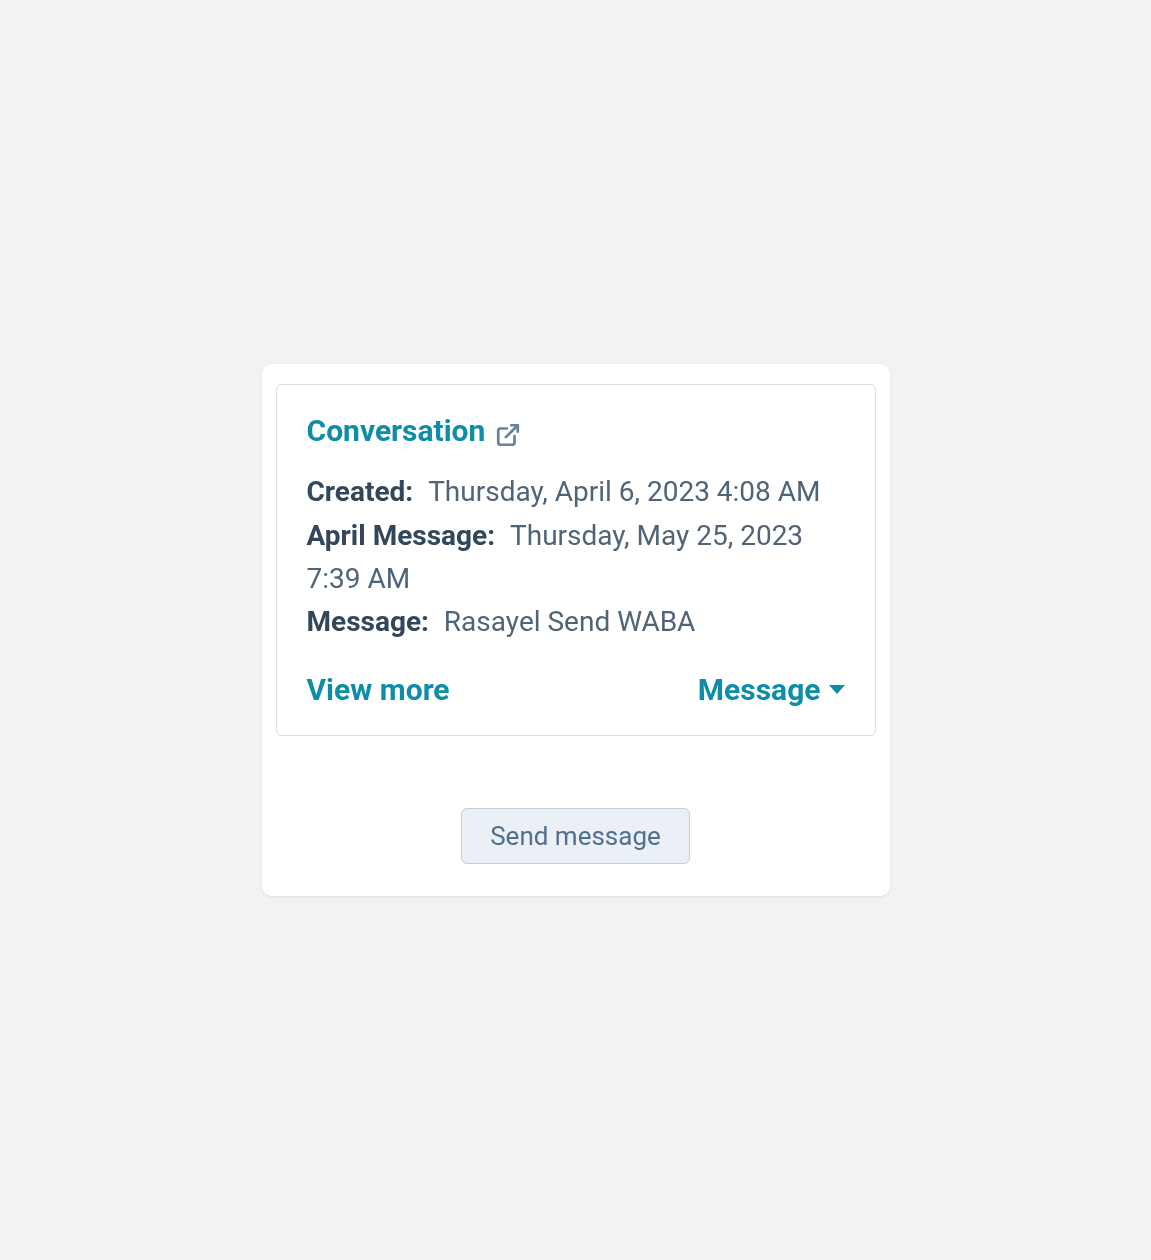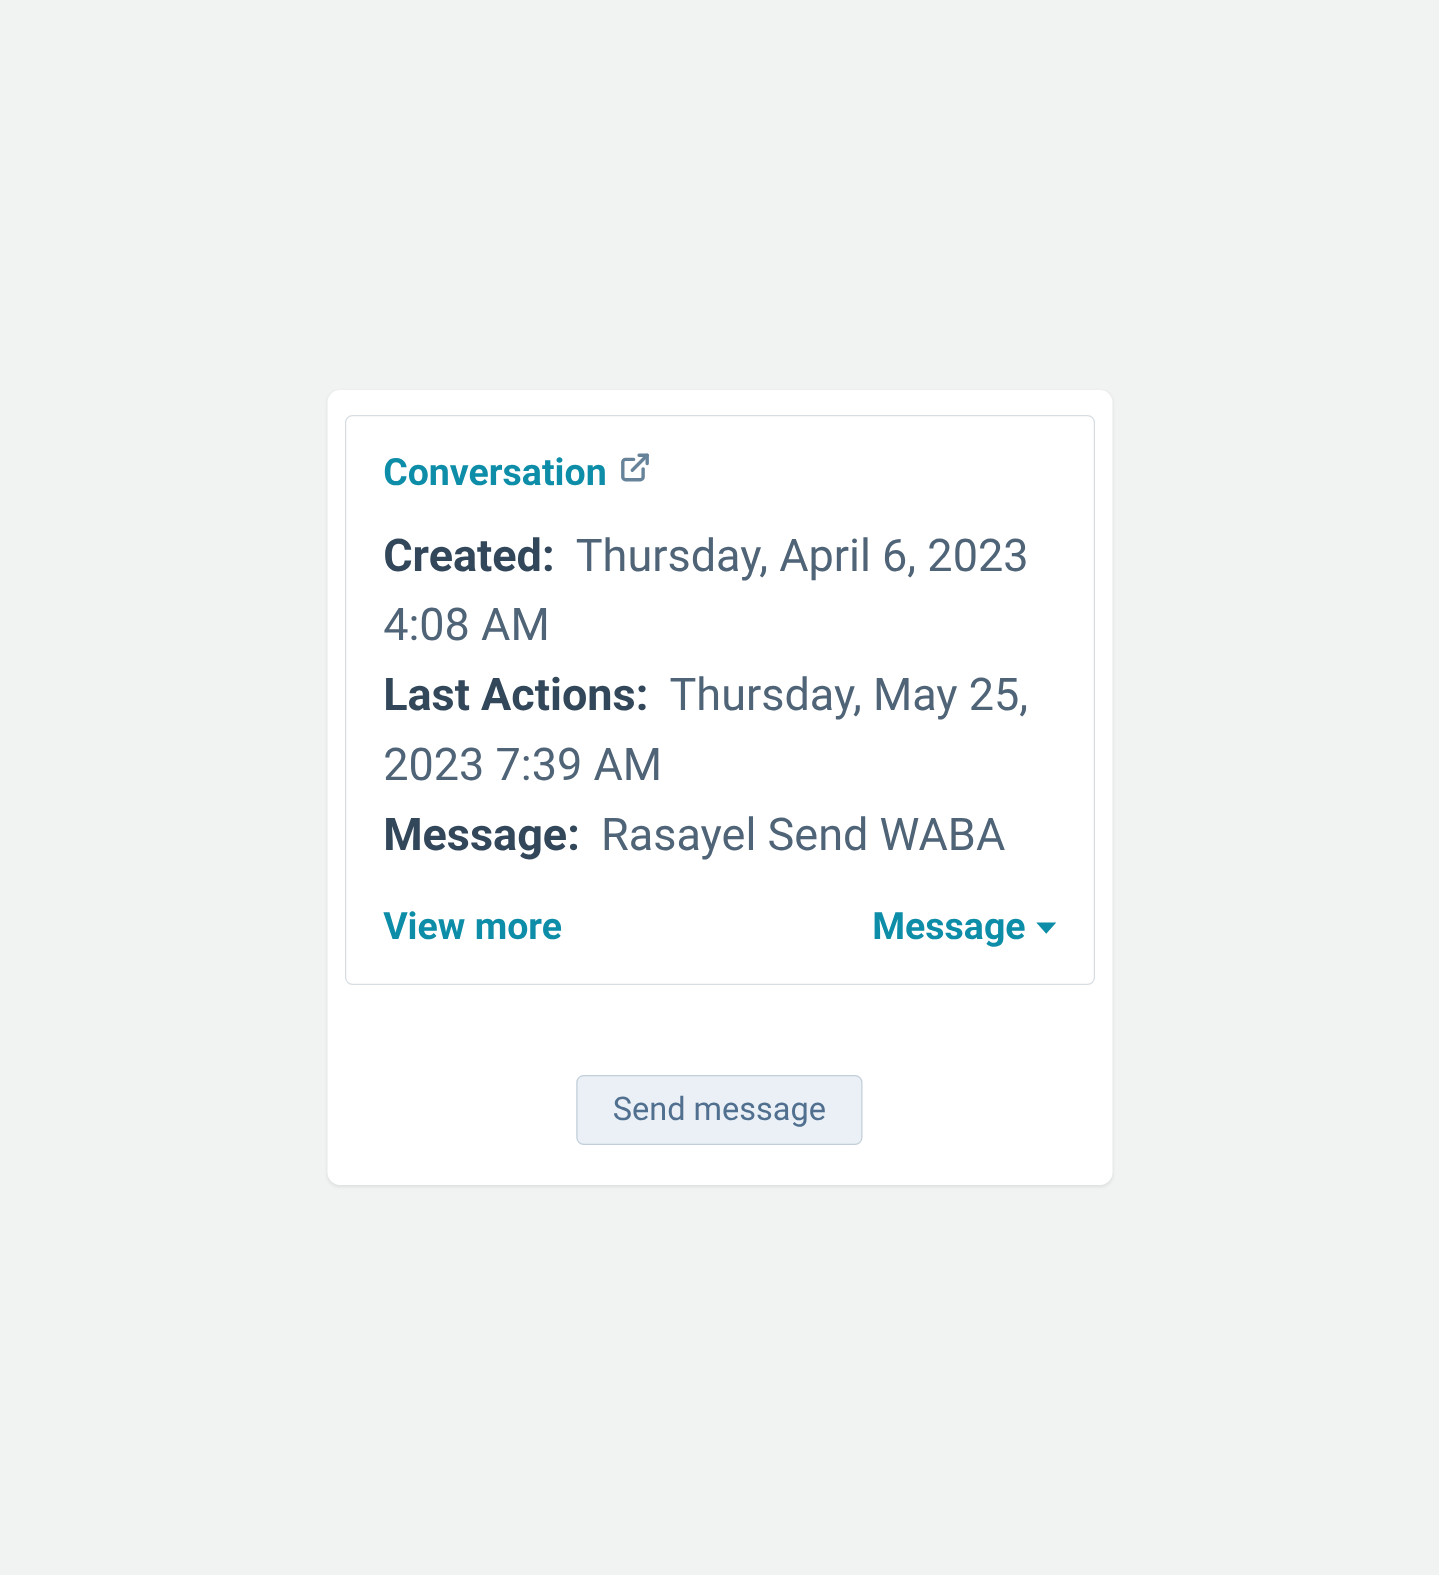--- a/index.html
+++ b/index.html
@@ -24,36 +24,36 @@
       padding: 20px 14px 24px 14px;
     }
     .card {
       background: #ffffff;
       border: 1.5px solid #d6dde3;
       border-radius: 6px;
       padding: 28px 30px 28px 30px;
     }
     .card-title-row {
       display: flex;
-      align-items: flex-start;
+      align-items: flex-end;
       gap: 10px;
       margin-bottom: 22px;
     }
     .card-title {
       color: #0d8da7;
       font-size: 30px;
       font-weight: 700;
     }
     .ext-icon {
       color: #66839a;
       display: inline-flex;
     }
     .field-row {
       color: #33475b;
-      font-size: 36px;
+      font-size: 28px;
       line-height: 1.55;
       margin-bottom: 0;
     }
     .field-label {
       font-weight: 700;
       color: #33475b;
     }
     .field-value {
       font-weight: 400;
       color: #506478;
@@ -116,21 +116,21 @@
         </svg>
       </span>
     </div>
 
     <div class="field-row">
       <span class="field-label">Created:</span>
       <span class="field-value">Thursday, April 6, 2023 4:08 AM</span>
     </div>
 
     <div class="field-row">
-      <span class="field-label">Last Actions:</span>
+      <span class="field-label">April Message:</span>
       <span class="field-value">Thursday, May 25, 2023 7:39 AM</span>
     </div>
 
     <div class="field-row">
       <span class="field-label">Message:</span>
       <span class="field-value">Rasayel Send WABA</span>
     </div>
 
     <div class="actions-row">
       <a class="view-more">View more</a>

